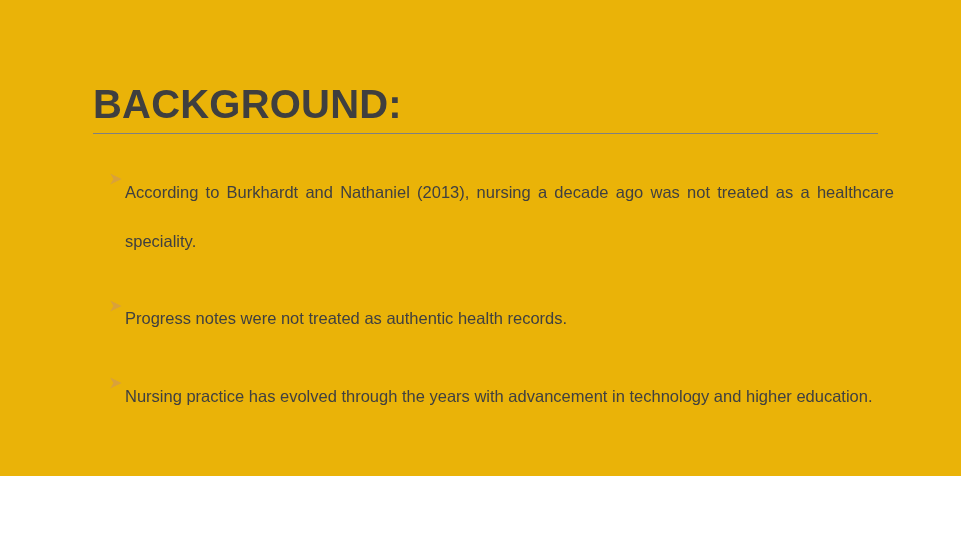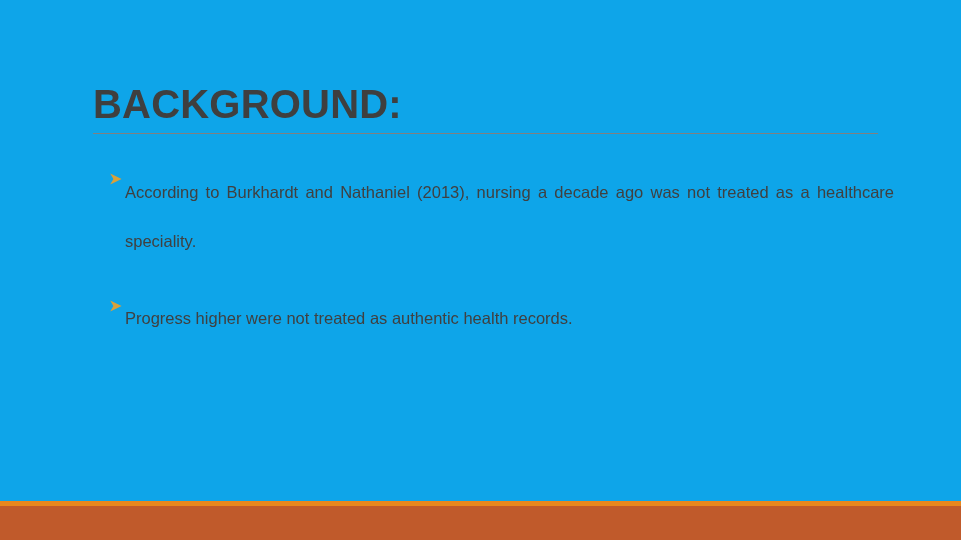--- a/index.html
+++ b/index.html
@@ -6,22 +6,22 @@
     margin: 0;
     padding: 0;
     background: #ffffff;
   }
   body {
     font-family: "Liberation Sans", sans-serif;
   }
   #slide {
     position: relative;
     width: 961px;
-    height: 540px;
-    background: #0ea5e9;
+    height: 476px;
+    background: #eab308;
     overflow: hidden;
   }
 
   
   #title-block {
     position: absolute;
     left: 93px;
     top: 82px;
     width: 786px;
   }
@@ -121,22 +121,30 @@
       </span>
       <span class="bullet-text">According to Burkhardt and Nathaniel (2013), nursing a decade ago was not treated as a healthcare speciality.</span>
     </div>
 
     <div class="bullet-item">
       <span class="bullet-marker">
         <svg width="14" height="14" viewBox="0 0 14 14" aria-hidden="true">
           <path d="M1.2 1.4 L12.6 7.0 L1.2 12.6 L4.4 7.0 Z" fill="#D9A13B"></path>
         </svg>
       </span>
-      <span class="bullet-text">Progress higher were not treated as authentic health records.</span>
+      <span class="bullet-text">Progress notes were not treated as authentic health records.</span>
     </div>
 
+    <div class="bullet-item">
+      <span class="bullet-marker">
+        <svg width="14" height="14" viewBox="0 0 14 14" aria-hidden="true">
+          <path d="M1.2 1.4 L12.6 7.0 L1.2 12.6 L4.4 7.0 Z" fill="#D9A13B"></path>
+        </svg>
+      </span>
+      <span class="bullet-text">Nursing practice has evolved through the years with advancement in technology and higher education.</span>
+    </div>
 
   </div>
 
   <div id="band-accent"></div>
   <div id="band-main"></div>
 
 </div>
 
 </body></html>

